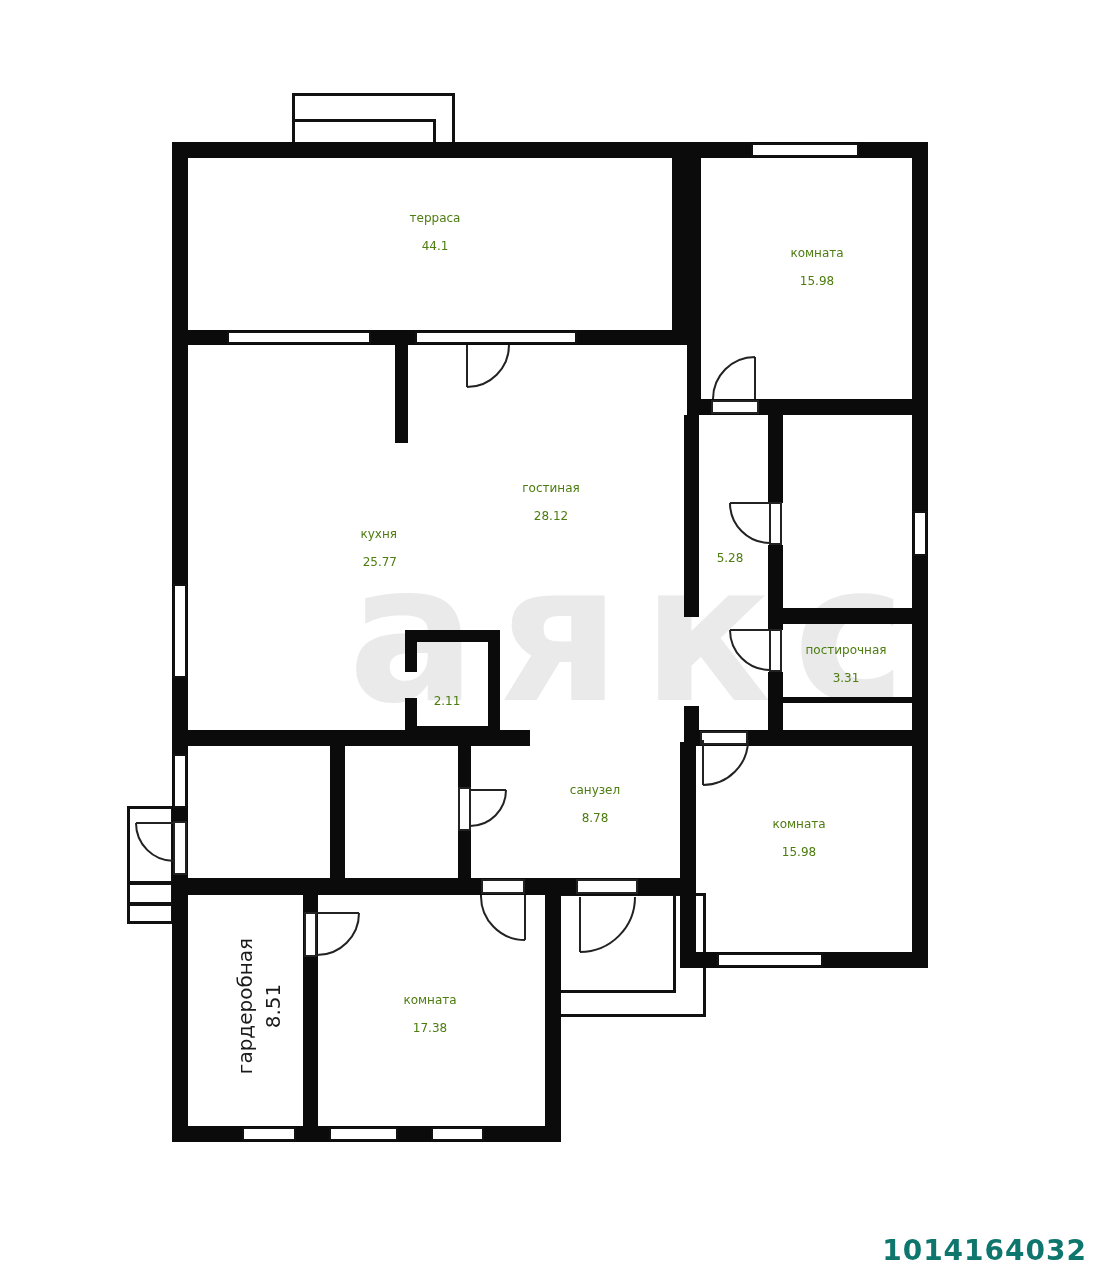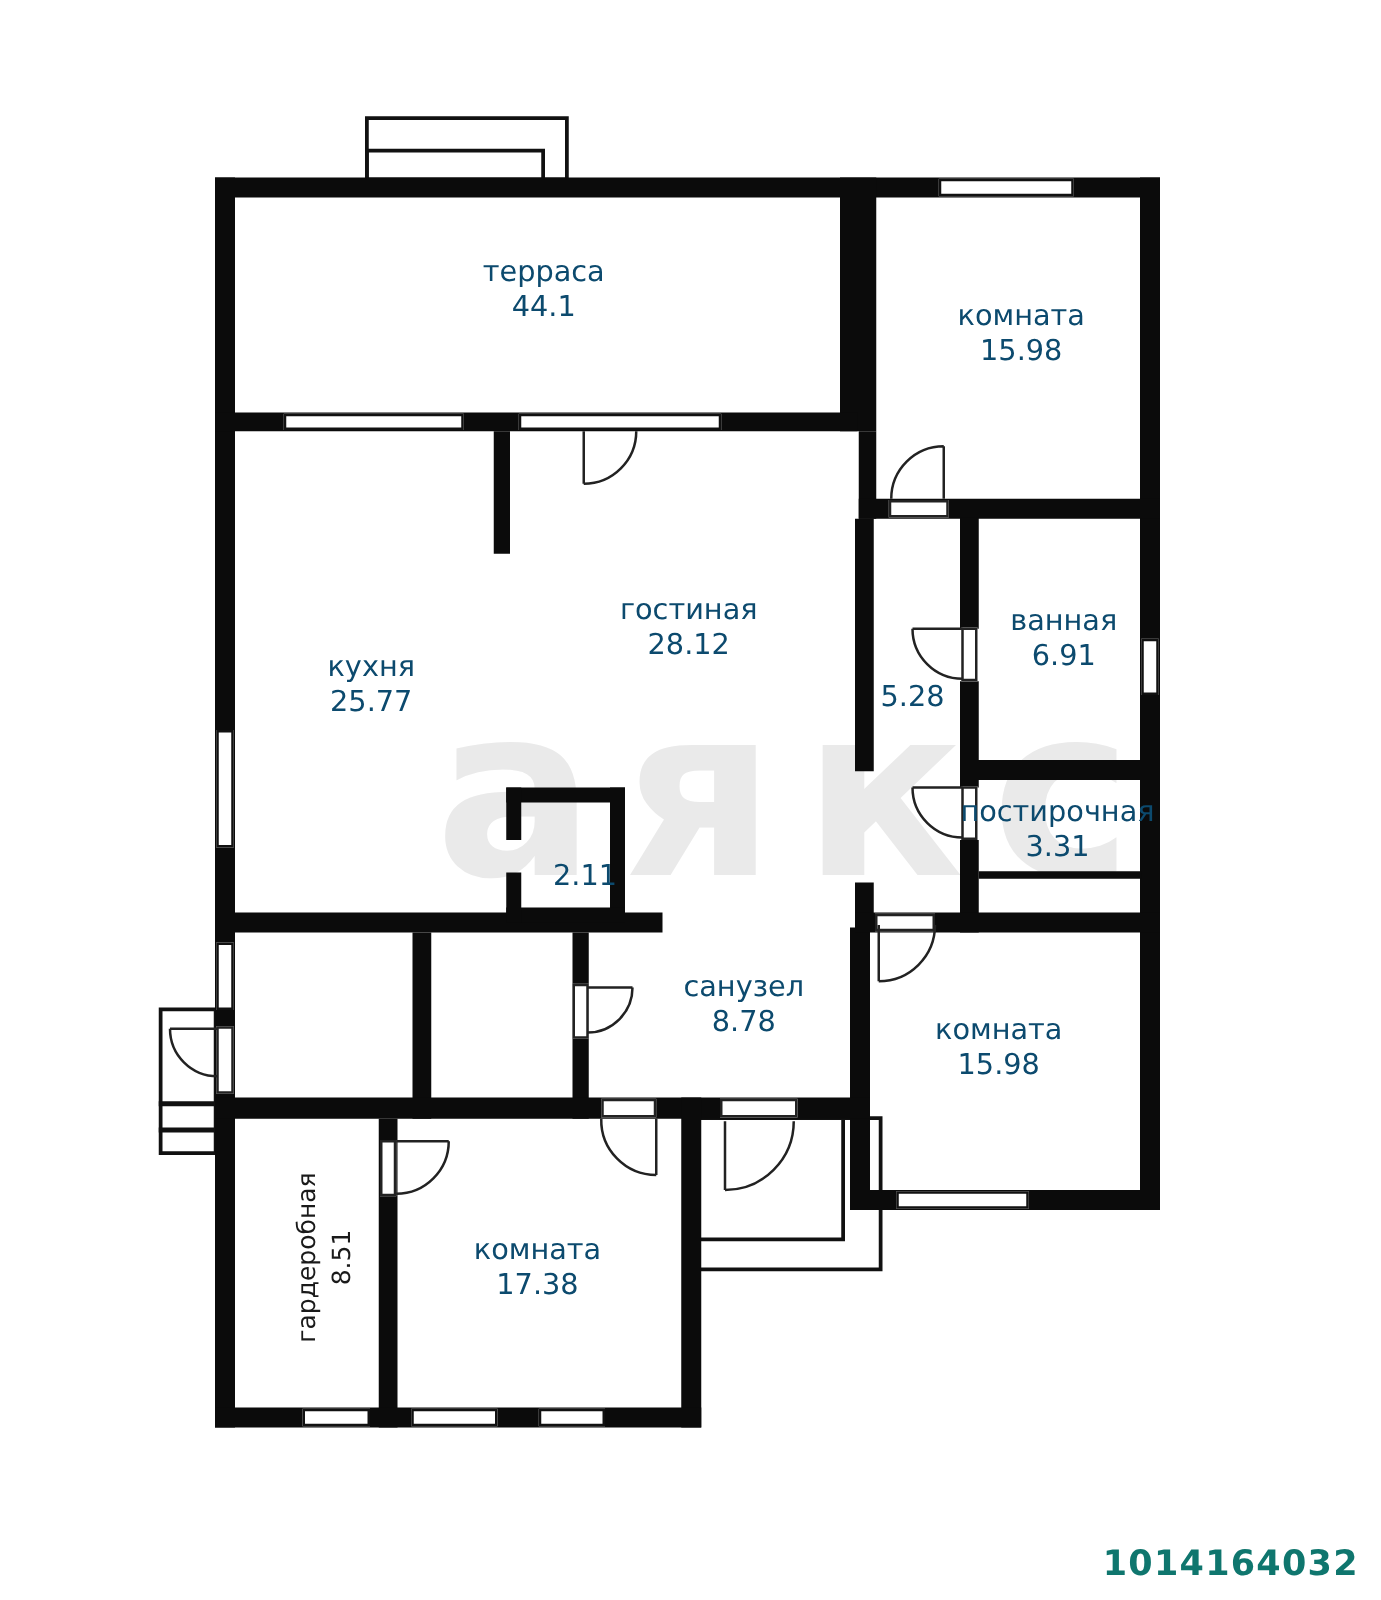--- a/index.html
+++ b/index.html
@@ -5,21 +5,21 @@
   html,body{margin:0;padding:0;background:#fff;}
   #stage{position:relative;width:1105px;height:1280px;background:#fff;overflow:hidden;
          font-family:"DejaVu Sans","Liberation Sans",sans-serif;}
   .w{position:absolute;background:#0b0b0b;z-index:3;}
   .win{position:absolute;background:#fff;border:2px solid #111;box-sizing:border-box;z-index:4;}
   .thr{position:absolute;background:#fff;border:2px solid #222;box-sizing:border-box;z-index:4;}
   .prc{position:absolute;border:3px solid #111;box-sizing:border-box;background:transparent;z-index:2;}
   .step{position:absolute;background:#111;z-index:2;}
   svg.doors{position:absolute;left:0;top:0;z-index:5;pointer-events:none;}
   svg.doors path{stroke:#222;stroke-width:2;fill:none;}
-  .lbl{position:absolute;text-align:center;font-size:23px;line-height:28px;color:#0c4a6e;z-index:6;}
+  .lbl{position:absolute;text-align:center;font-size:12px;line-height:28px;color:#4d7c0f;z-index:6;}
   .lbl span{display:block;}
   .vlbl{position:absolute;left:149px;top:978px;width:220px;text-align:center;font-size:20px;line-height:28px;
         color:#1a1a1a;z-index:6;transform:rotate(-90deg);}
   .vlbl span{display:block;}
   #watermark{position:absolute;left:348px;top:540px;font-size:190px;line-height:190px;font-weight:bold;
              letter-spacing:22px;color:#eaeaea;z-index:1;user-select:none;}
   #listing-id{position:absolute;right:18px;top:1234px;font-size:28px;font-weight:bold;color:#0f766e;
               letter-spacing:1px;z-index:7;}
 </style>
 </head>
@@ -108,36 +108,32 @@
       <span>44.1</span>
   </div>
   <div class="lbl" style="left:717px;top:239px;width:200px;">
     <span>комната</span>
       <span>15.98</span>
   </div>
   <div class="lbl" style="left:451px;top:442px;width:200px;margin-top:32px;">
     <span>гостиная</span>
       <span>28.12</span>
   </div>
-  <div class="lbl" style="left:197px;top:520px;width:200px;">
+  <div class="lbl" style="left:197px;top:520px;width:200px;text-align:right;">
     <span>кухня</span>
       <span>25.77</span>
-  </div>
-  <div class="lbl" style="left:771px;top:483px;width:160px;">
-    <span>ванная</span>
-      <span>6.91</span>
   </div>
   <div class="lbl" style="left:670px;top:544px;width:120px;">
     <span>5.28</span>
   </div>
   <div class="lbl" style="left:766px;top:636px;width:160px;">
     <span>постирочная</span>
       <span>3.31</span>
   </div>
-  <div class="lbl" style="left:408px;top:687px;width:120px;">
+  <div class="lbl" style="left:387px;top:687px;width:120px;">
     <span>2.11</span>
   </div>
   <div class="lbl" style="left:495px;top:776px;width:200px;">
     <span>санузел</span>
       <span>8.78</span>
   </div>
   <div class="lbl" style="left:699px;top:810px;width:200px;">
     <span>комната</span>
       <span>15.98</span>
   </div>

